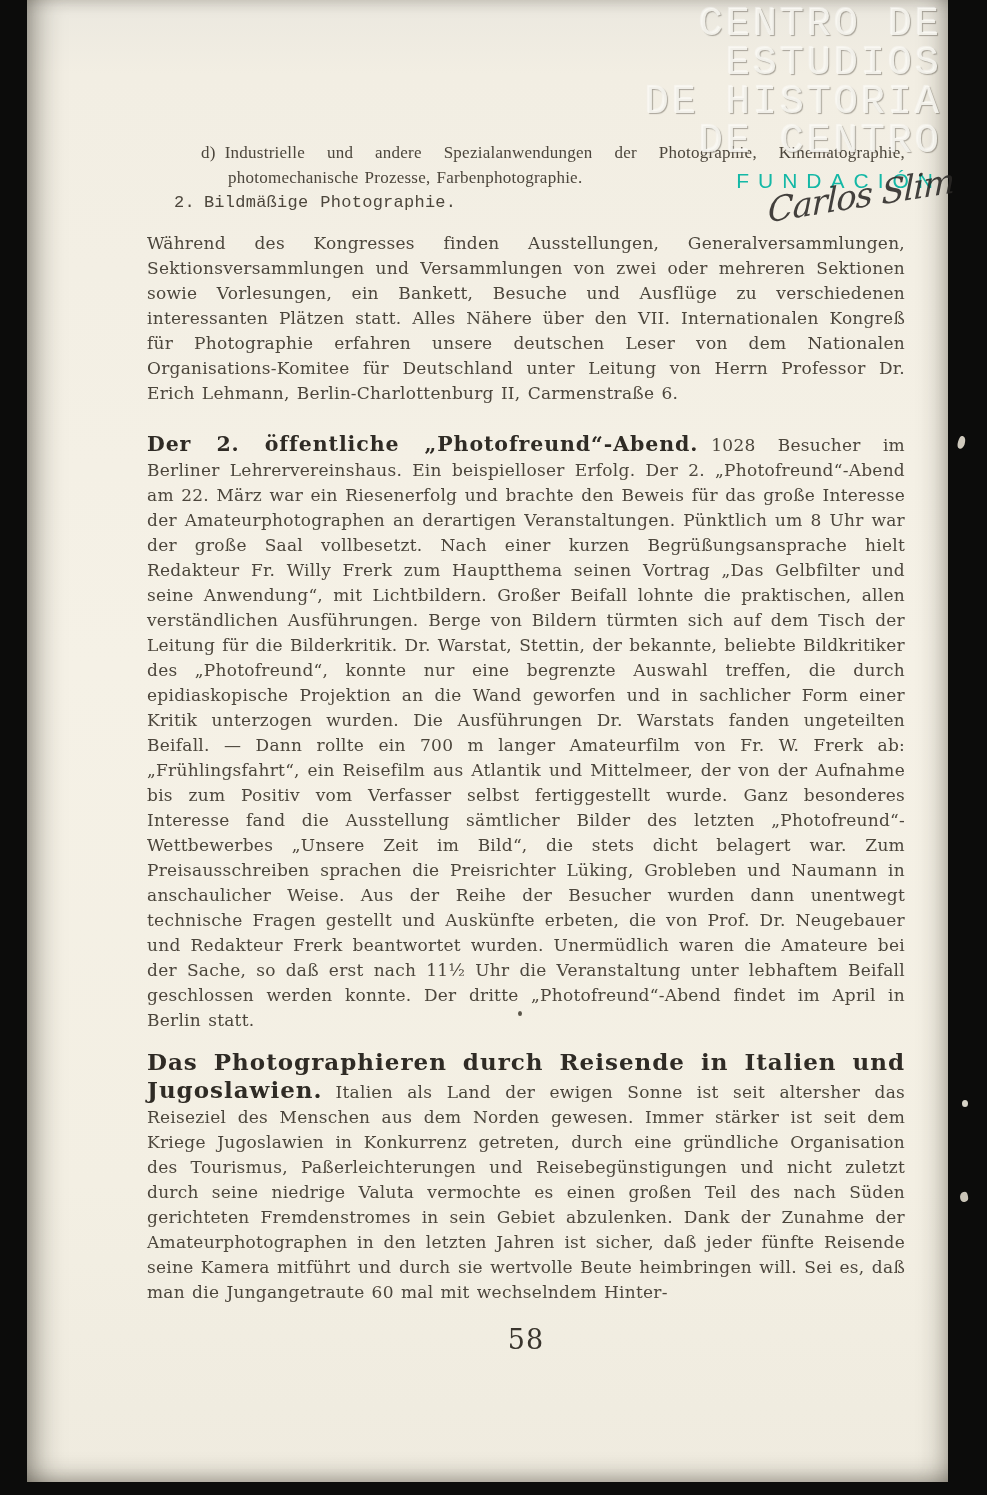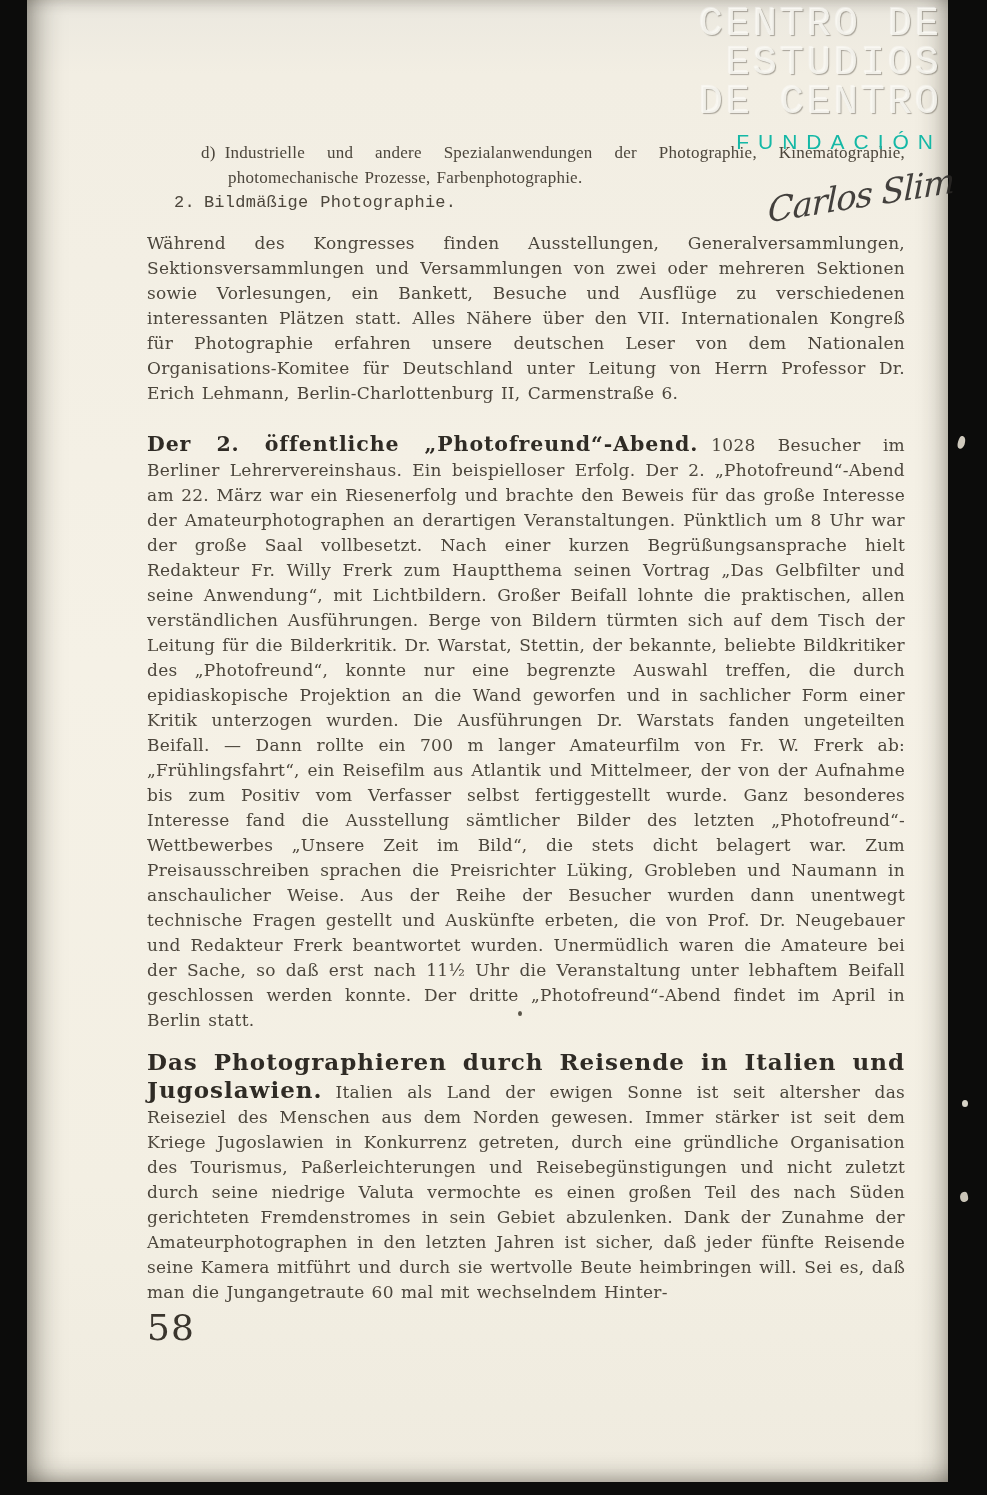--- a/index.html
+++ b/index.html
@@ -37,22 +37,22 @@
   .section-a { margin-top:26px; }
   .section-b { margin-top:16px; }
 
   .run-head {
     font-weight:bold; color:#2f2b25; font-size:20.5px;
     letter-spacing:0.9px; margin-right:13px; word-spacing:2px;
   }
   .run-head-lg { font-size:23px; letter-spacing:1px; }
 
   .page-number {
-    margin-top:10px; 
-    font-size:36px; color:#3a352d; letter-spacing:1px;
+    margin-top:22px; text-align:center;
+    font-size:27px; color:#3a352d; letter-spacing:1px;
   }
 
   .watermark {
     position:absolute; top:5px; right:45px; z-index:5;
     text-align:right; pointer-events:none;
   }
   .wm-line {
     font-family:Liberation Mono, monospace;
     font-size:40px; line-height:39px; letter-spacing:3px;
     color:rgba(250,249,244,0.88);
@@ -100,20 +100,21 @@
       <p class="para section-b"><span class="run-head run-head-lg">Das Photographieren durch Reisende in Italien und Jugoslawien.</span><span>Italien als Land der ewigen Sonne ist seit altersher das Reiseziel des Menschen aus dem Norden gewesen. Immer stärker ist seit dem Kriege Jugoslawien in Konkurrenz getreten, durch eine gründliche Organisation des Tourismus, Paßerleichterungen und Reisebegünstigungen und nicht zuletzt durch seine niedrige Valuta vermochte es einen großen Teil des nach Süden gerichteten Fremdenstromes in sein Gebiet abzulenken. Dank der Zunahme der Amateurphotographen in den letzten Jahren ist sicher, daß jeder fünfte Reisende seine Kamera mitführt und durch sie wertvolle Beute heimbringen will. Sei es, daß man die Jungangetraute 60 mal mit wechselndem Hinter-</span></p>
 
       <div class="page-number">58</div>
 
     </div>
   </div>
 
   <div class="watermark">
     <div class="wm-line">CENTRO DE</div>
     <div class="wm-line">ESTUDIOS</div>
+    <div class="wm-line">DE HISTORIA</div>
     <div class="wm-line">DE CENTRO</div>
     <div class="wm-foundation">FUNDACIÓN</div>
   </div>
 
   <div class="signature">Carlos Slim</div>
 
   <div class="artifact a1"></div>
   <div class="artifact a2"></div>
   <div class="artifact a3"></div>
   <div class="artifact a4"></div>

